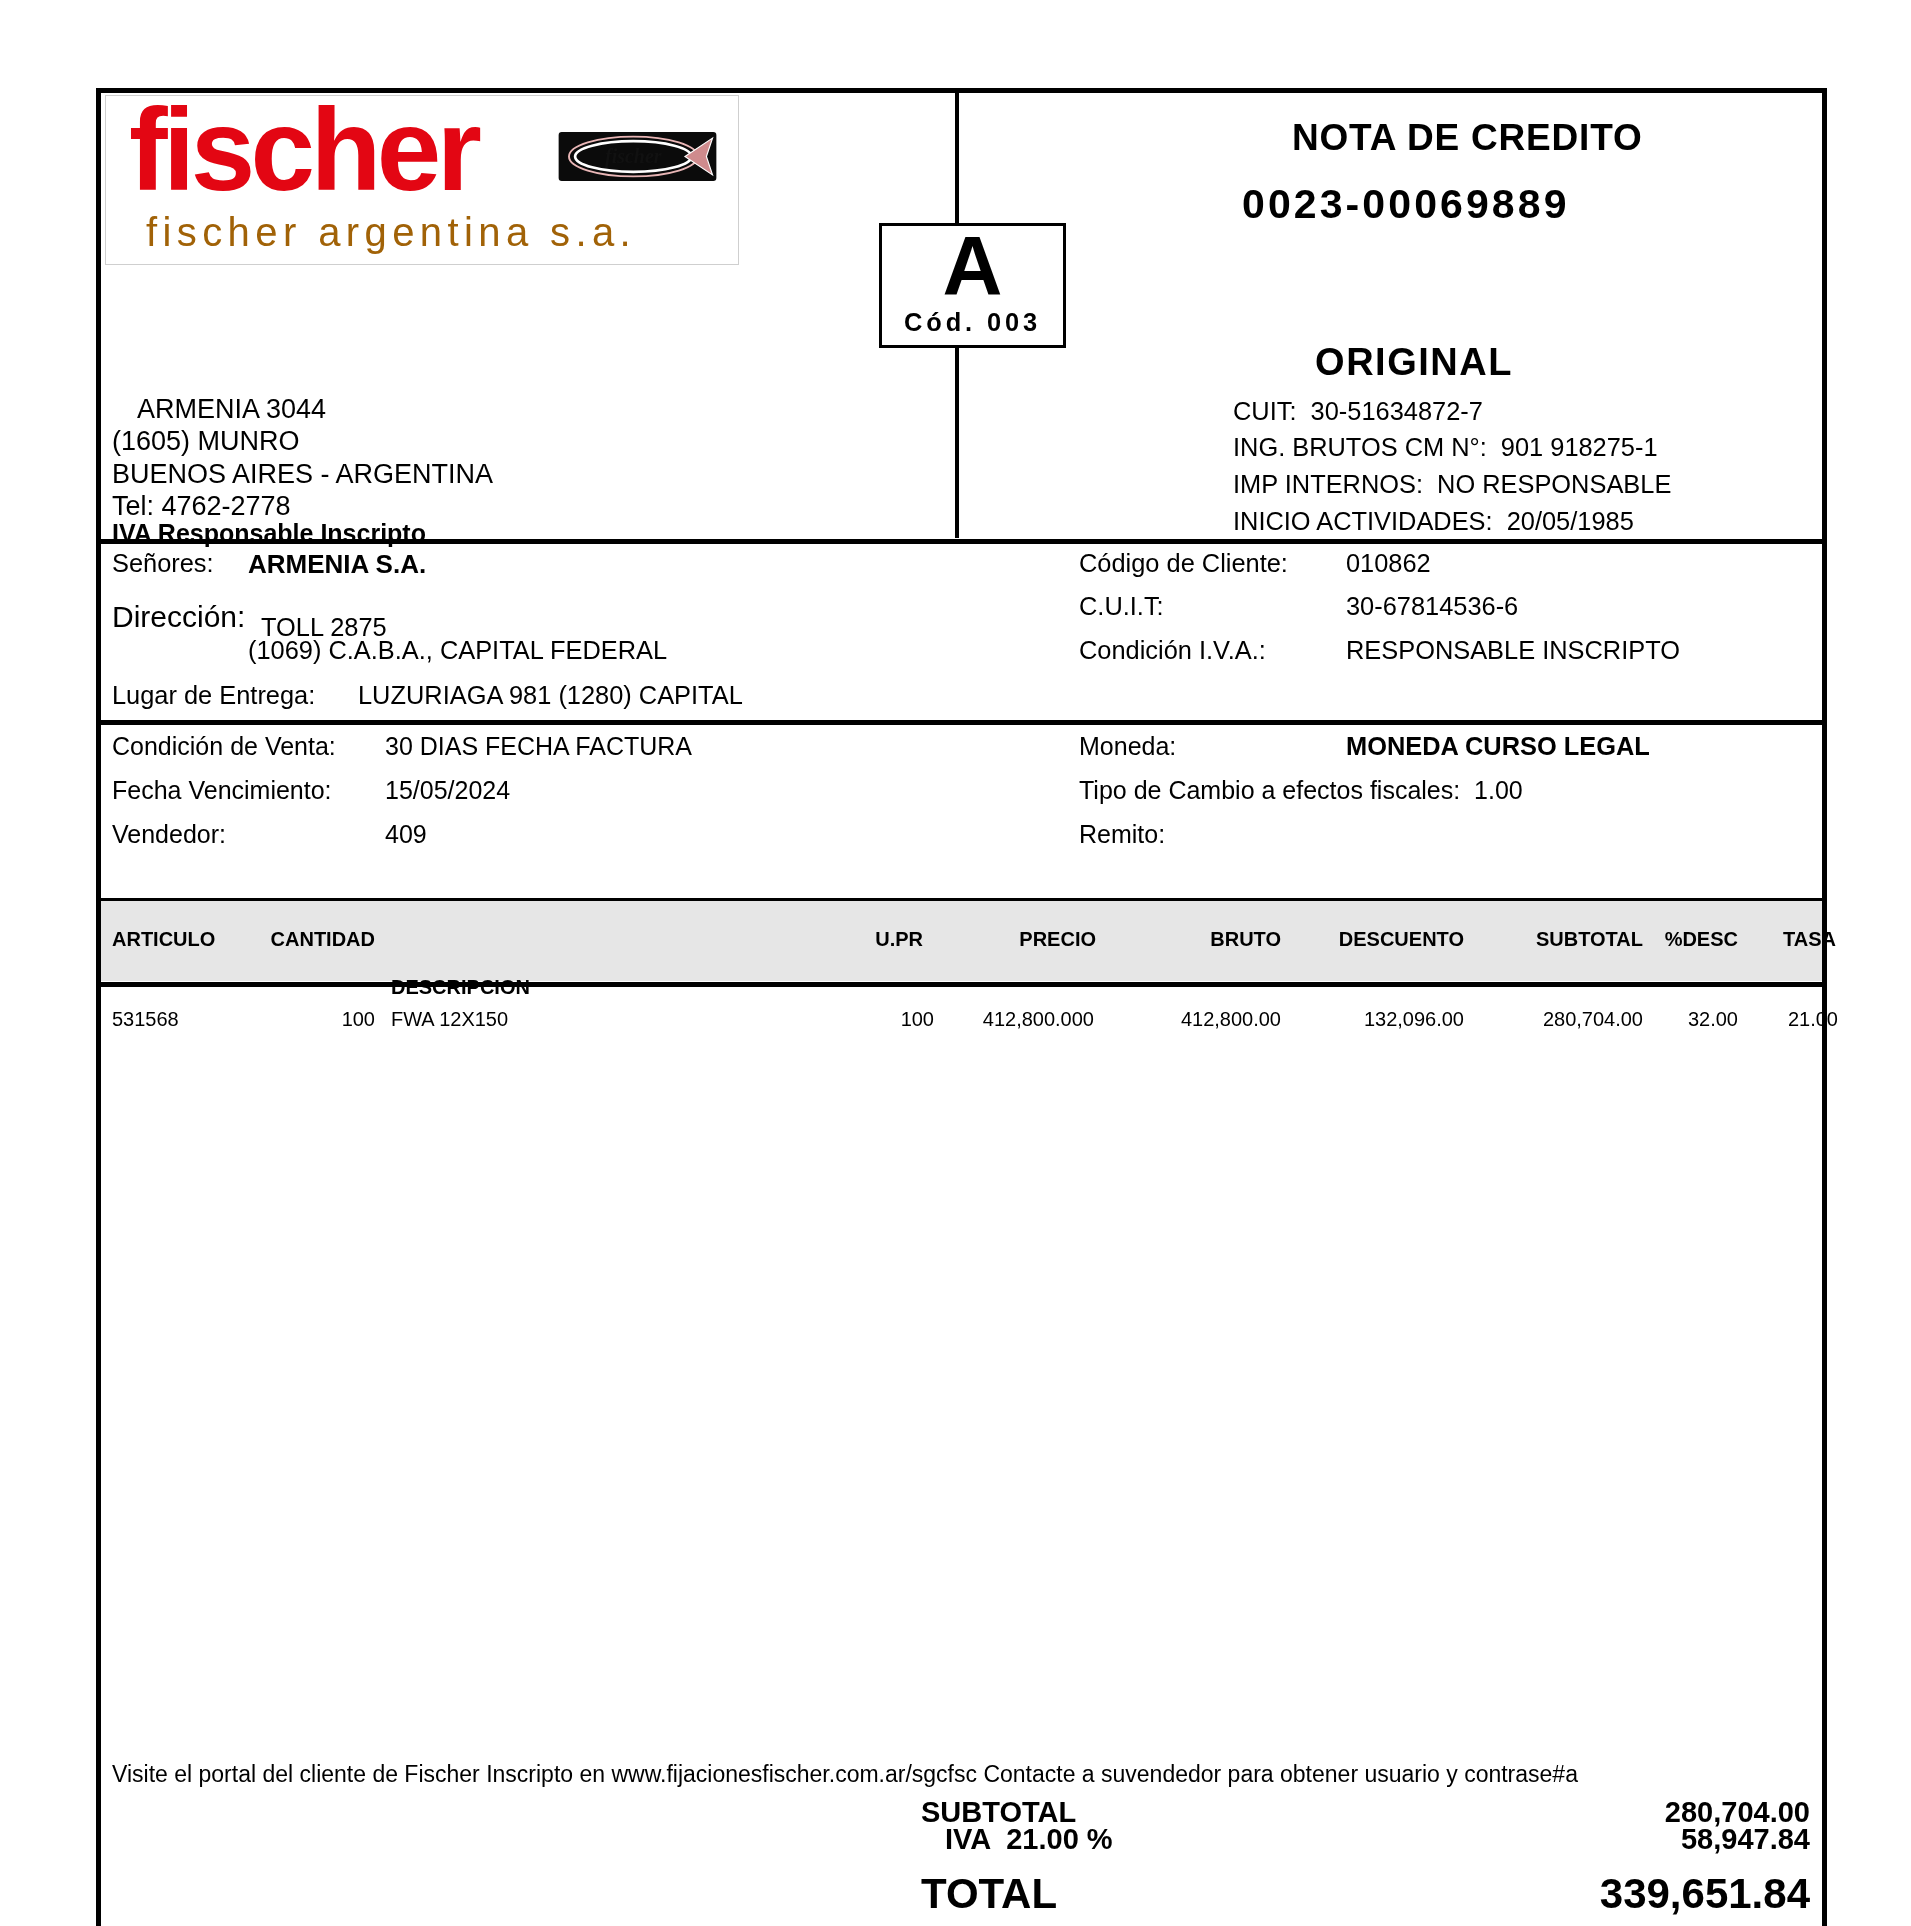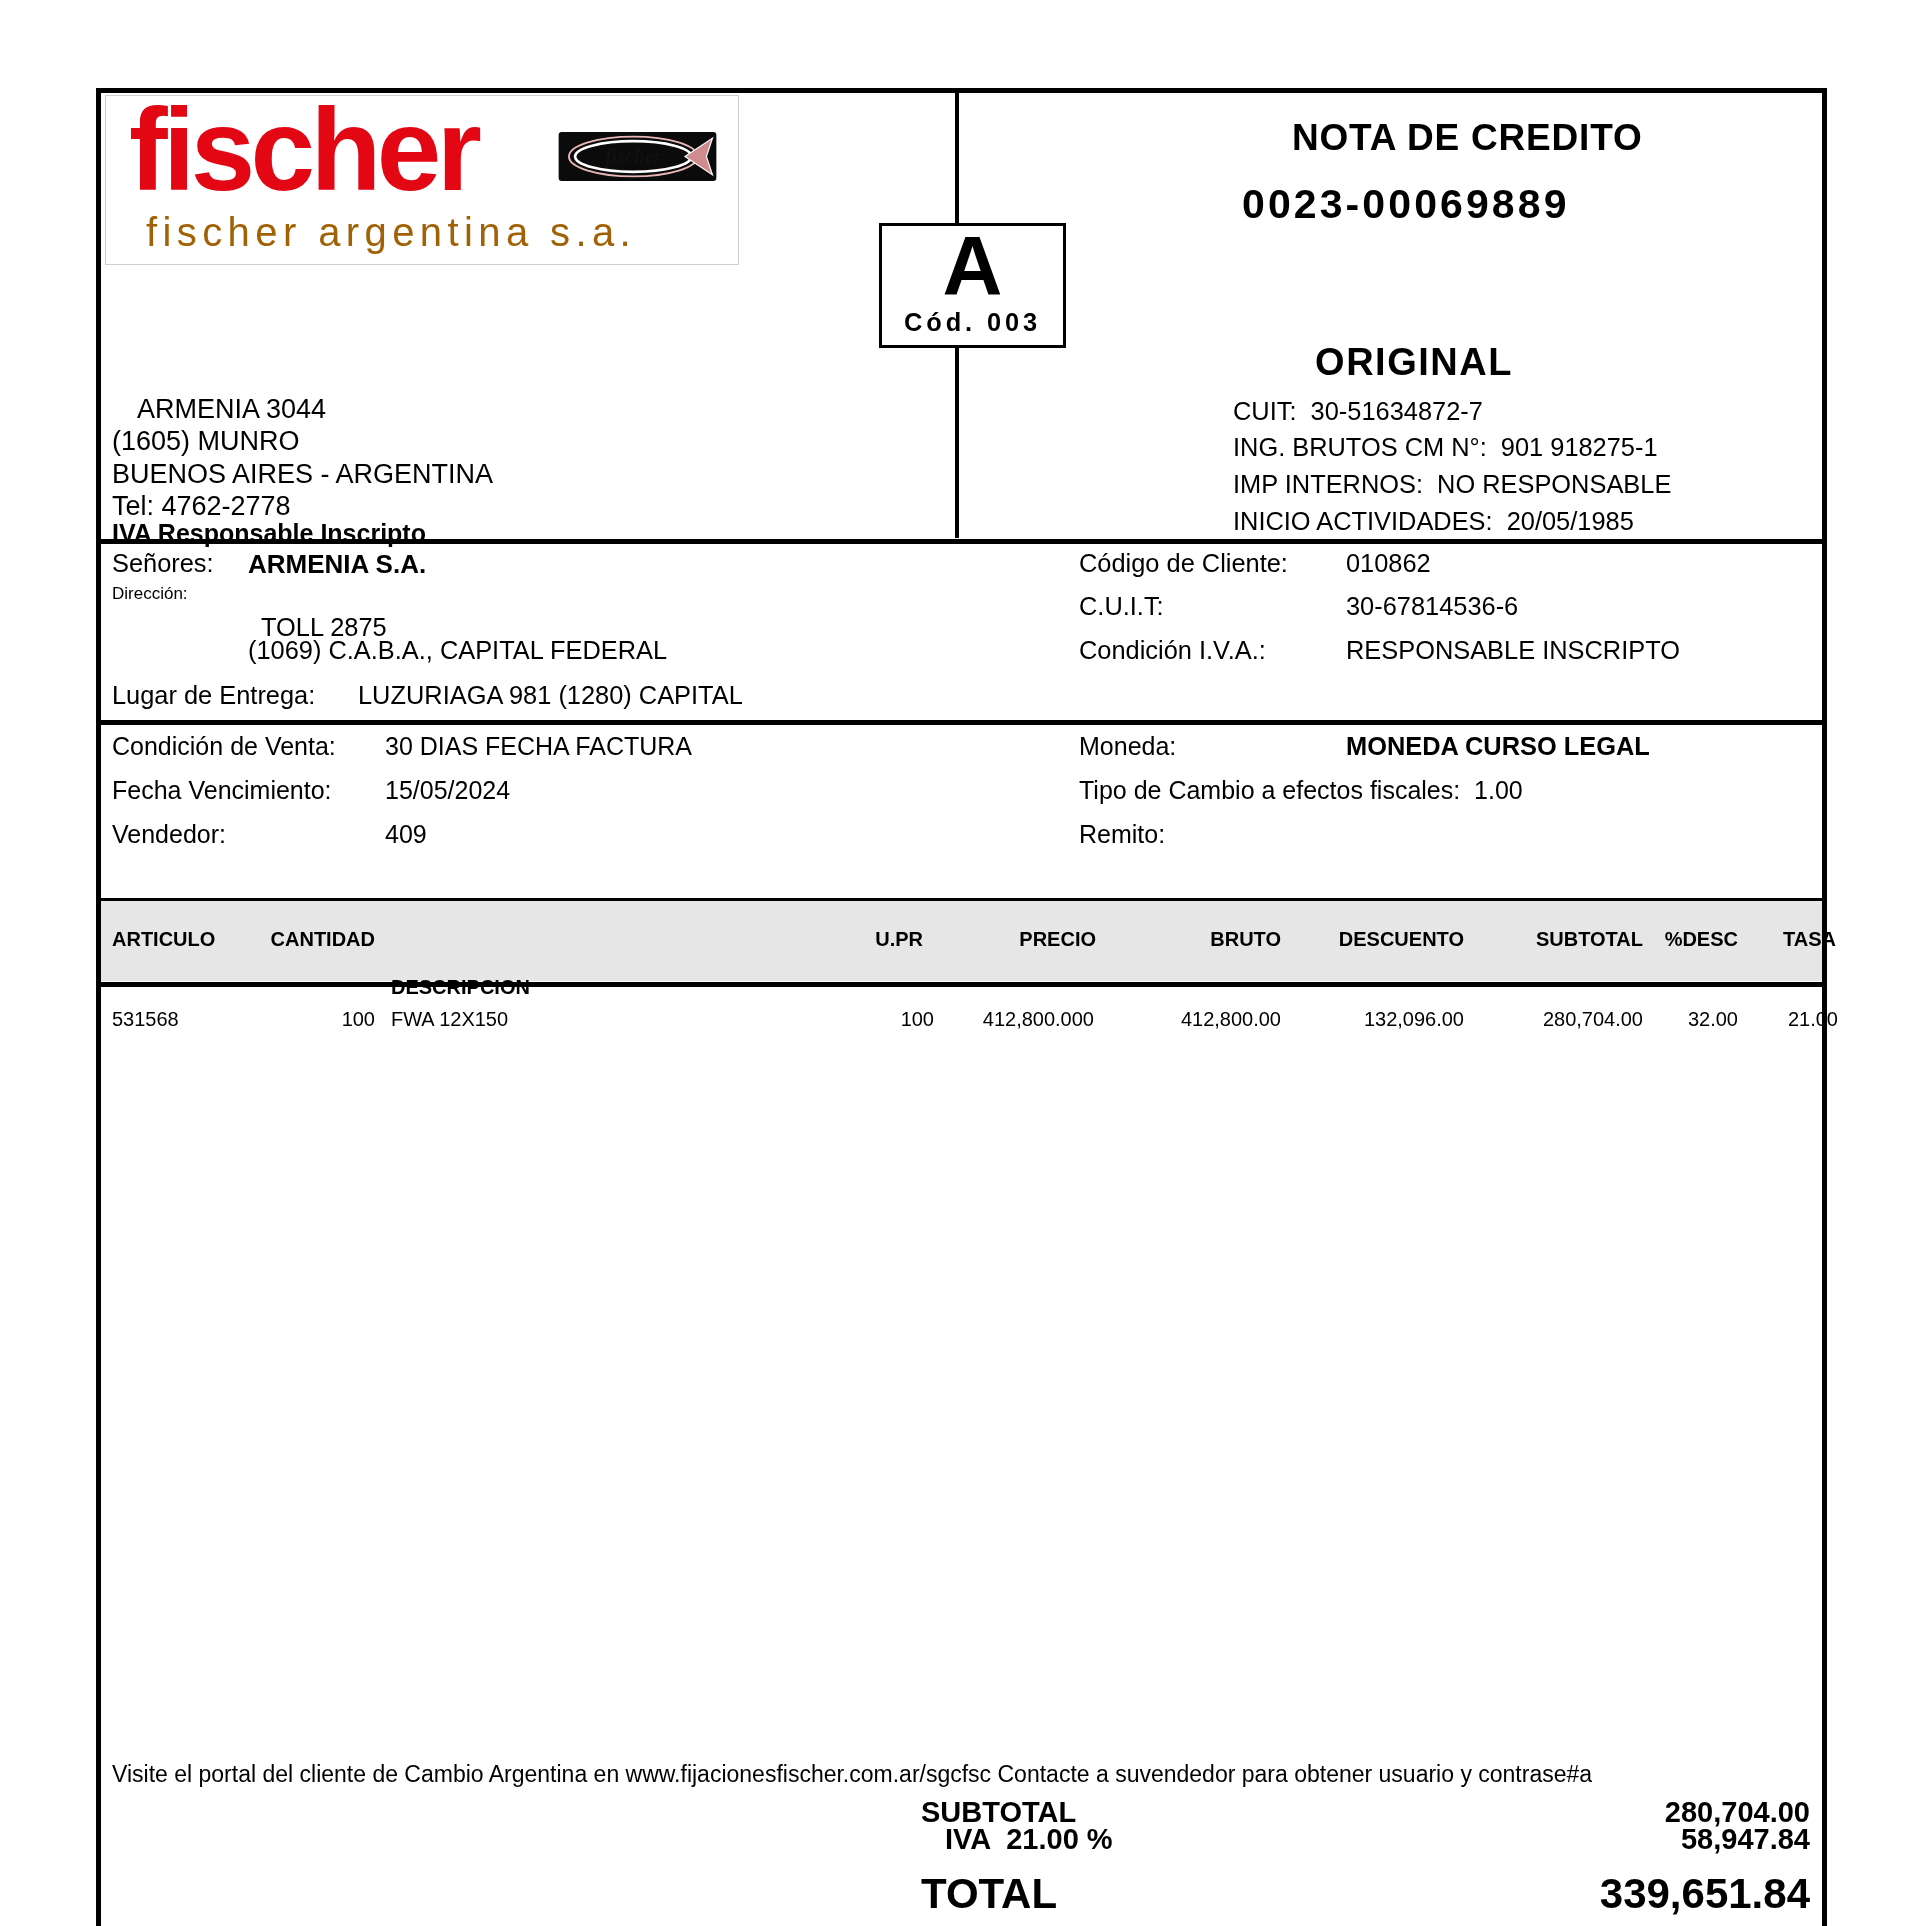--- a/index.html
+++ b/index.html
@@ -57,21 +57,21 @@
   <div class="abs b" style="left:1292px;top:117px;font-size:37px;letter-spacing:0.8px;">NOTA DE CREDITO</div>
   <div class="abs b" style="left:1242px;top:181px;font-size:41px;letter-spacing:3.1px;">0023-00069889</div>
   <div class="abs c b" style="left:1233px;top:341px;width:362px;font-size:38px;letter-spacing:1.5px;">ORIGINAL</div>
   <div class="abs pre" style="left:1233px;top:397px;font-size:25.4px;">CUIT:  30-51634872-7</div>
   <div class="abs pre" style="left:1233px;top:433px;font-size:25.4px;">ING. BRUTOS CM N°:  901 918275-1</div>
   <div class="abs pre" style="left:1233px;top:470px;font-size:25.4px;">IMP INTERNOS:  NO RESPONSABLE</div>
   <div class="abs pre" style="left:1233px;top:507px;font-size:25.4px;">INICIO ACTIVIDADES:  20/05/1985</div>
 
   <div class="abs" style="left:112px;top:549px;font-size:25.4px;">Señores:</div>
   <div class="abs b" style="left:248px;top:549px;font-size:26px;">ARMENIA S.A.</div>
-  <div class="abs" style="left:112px;top:584px;font-size:17px;">Dirección:</div>
+  <div class="abs" style="left:112px;top:600px;font-size:30px;">Dirección:</div>
   <div class="abs" style="left:261px;top:592px;font-size:25.4px;margin-top:21px;">TOLL 2875</div>
   <div class="abs" style="left:248px;top:636px;font-size:25.4px;">(1069) C.A.B.A., CAPITAL FEDERAL</div>
   <div class="abs" style="left:112px;top:681px;font-size:25.4px;">Lugar de Entrega:</div>
   <div class="abs" style="left:358px;top:681px;font-size:25.4px;">LUZURIAGA 981 (1280) CAPITAL</div>
   <div class="abs" style="left:1079px;top:549px;font-size:25.4px;">Código de Cliente:</div>
   <div class="abs" style="left:1346px;top:549px;font-size:25.4px;">010862</div>
   <div class="abs" style="left:1079px;top:592px;font-size:25.4px;">C.U.I.T:</div>
   <div class="abs" style="left:1346px;top:592px;font-size:25.4px;">30-67814536-6</div>
   <div class="abs" style="left:1079px;top:636px;font-size:25.4px;">Condición I.V.A.:</div>
   <div class="abs" style="left:1346px;top:636px;font-size:25.4px;">RESPONSABLE INSCRIPTO</div>
@@ -102,21 +102,21 @@
   <div class="cell r" style="left:259px;top:1008px;width:116px;">100</div>
   <div class="cell" style="left:391px;top:1008px;">FWA 12X150</div>
   <div class="cell r" style="left:818px;top:1008px;width:116px;">100</div>
   <div class="cell r" style="left:940px;top:1008px;width:154px;">412,800.000</div>
   <div class="cell r" style="left:1127px;top:1008px;width:154px;">412,800.00</div>
   <div class="cell r" style="left:1283px;top:1008px;width:181px;">132,096.00</div>
   <div class="cell r" style="left:1470px;top:1008px;width:173px;">280,704.00</div>
   <div class="cell r" style="left:1622px;top:1008px;width:116px;">32.00</div>
   <div class="cell r" style="left:1726px;top:1008px;width:112px;">21.00</div>
 
-  <div class="abs" style="left:112px;top:1761px;font-size:23px;white-space:nowrap;">Visite el portal del cliente de Cambio Argentina en www.fijacionesfischer.com.ar/sgcfsc Contacte a suvendedor para obtener usuario y contrase#a</div>
+  <div class="abs" style="left:112px;top:1761px;font-size:23px;white-space:nowrap;">Visite el portal del cliente de Fischer Inscripto en www.fijacionesfischer.com.ar/sgcfsc Contacte a suvendedor para obtener usuario y contrase#a</div>
 
   <div class="abs b pre" style="left:921px;top:1796px;font-size:29px;">SUBTOTAL</div>
   <div class="abs b r" style="left:1421px;top:1796px;width:389px;font-size:29px;">280,704.00</div>
   <div class="abs b pre" style="left:921px;top:1823px;font-size:29px;margin-left:24px;">IVA  21.00 %</div>
   <div class="abs b r" style="left:1421px;top:1823px;width:389px;font-size:29px;">58,947.84</div>
   <div class="abs b" style="left:921px;top:1870px;font-size:42px;">TOTAL</div>
   <div class="abs b r" style="left:1421px;top:1870px;width:389px;font-size:42px;">339,651.84</div>
 
 </div>
 

